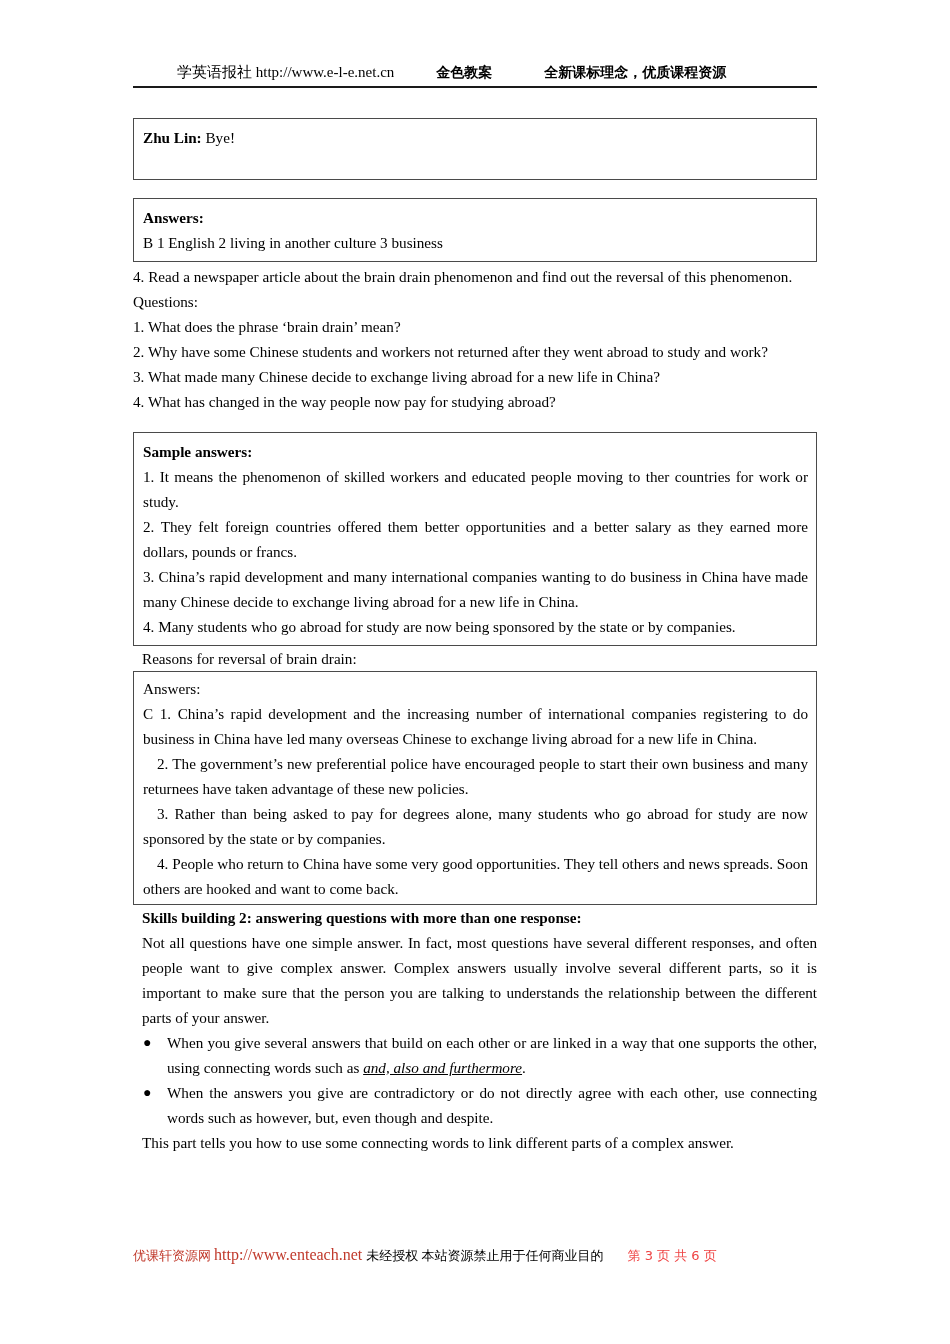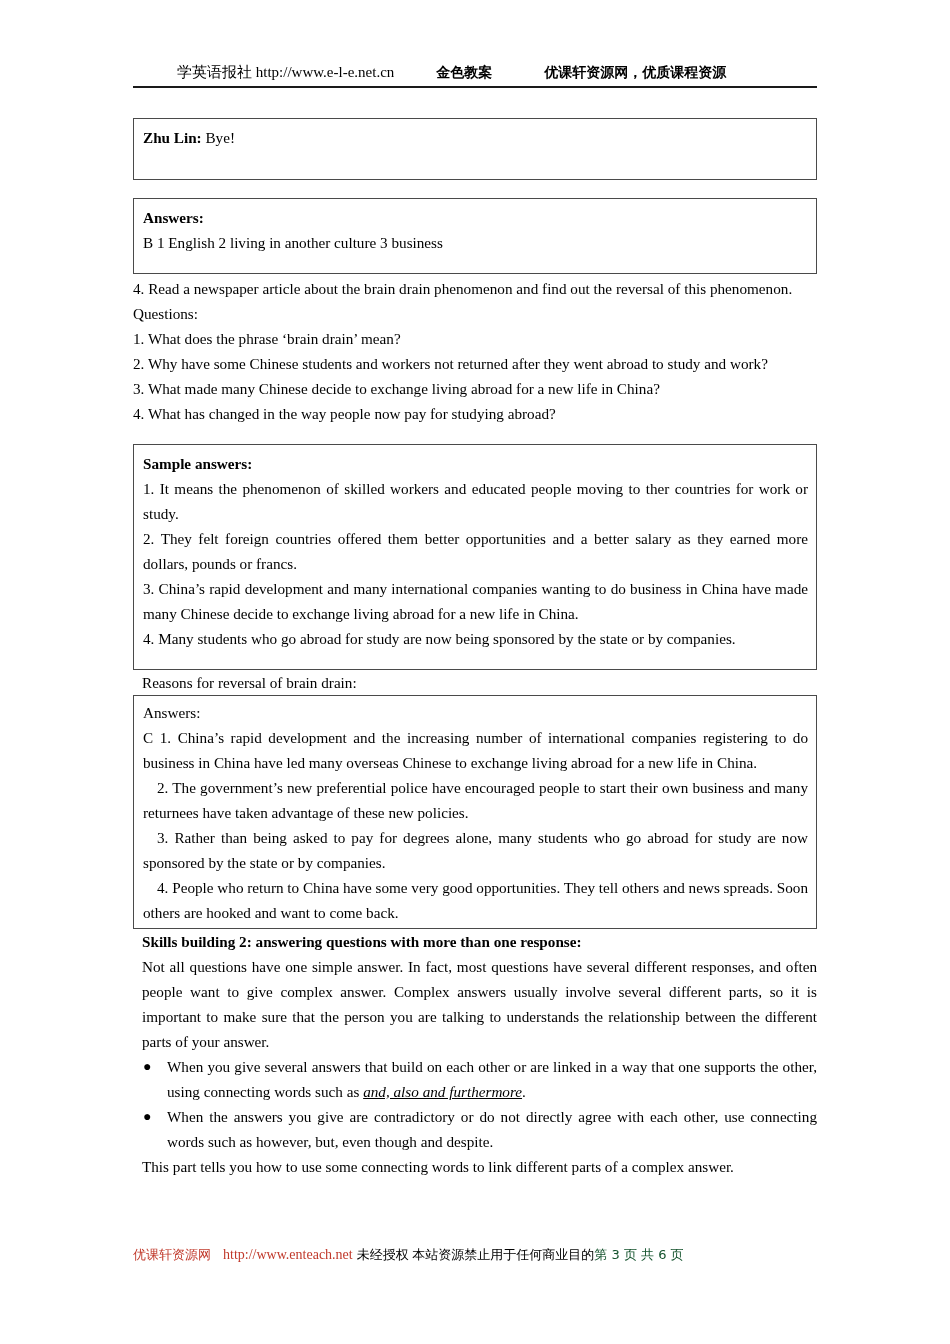--- a/index.html
+++ b/index.html
@@ -68,21 +68,21 @@
     top: 118px;
     width: 684px;
     box-sizing: border-box;
     font-size: 15.2px;
     line-height: 25px;
   }
 
   .box {
     border: 1px solid #4a4a4a;
     box-sizing: border-box;
-    padding: 6px 8px 18px 9px;
+    padding: 6px 8px 6px 9px;
     background: #ffffff;
   }
   .box.tight {
     padding: 4px 8px 3px 9px;
   }
   .spacer-18 { height: 18px; }
   .spacer-2  { height: 2px; }
 
   p {
     margin: 0;
@@ -132,45 +132,46 @@
   }
   .footer-red {
     color: #c0392b;
     font-family: "DejaVu Sans", "Liberation Sans", sans-serif;
     font-size: 13px;
     text-align: right;
   }
   .footer-url {
     color: #c0392b;
     font-family: "Liberation Serif", "DejaVu Serif", serif;
-    font-size: 14px;
-    padding-left: 12px;
+    font-size: 16px;
+    padding-left: 3px;
   }
   .footer-cn {
     color: #000000;
-    font-family: Liberation Sans, sans-serif;
+    font-family: Liberation Serif, serif;
     font-size: 13px;
     padding-left: 4px;
   }
   .footer-page {
-    color: #14532d;
+    color: #ef4444;
     font-family: "DejaVu Sans", "Liberation Sans", sans-serif;
     font-size: 13px;
+    padding-left: 24px;
   }
 </style>
 </head>
 <body>
 
 <div class="page">
 
   <div class="header">
     <div class="header-line">
       <span class="header-seg1">学英语报社 http://www.e-l-e.net.cn</span>
       <span class="header-seg2">金色教案</span>
-      <span class="header-seg3">优课轩资源网，优质课程资源</span>
+      <span class="header-seg3">全新课标理念，优质课程资源</span>
     </div>
     <div class="header-rule"></div>
   </div>
 
   <div class="content">
 
     <div class="box" style="height:62px;">
       <p><span class="bold">Zhu Lin:</span><span> Bye!</span></p>
     </div>
 

